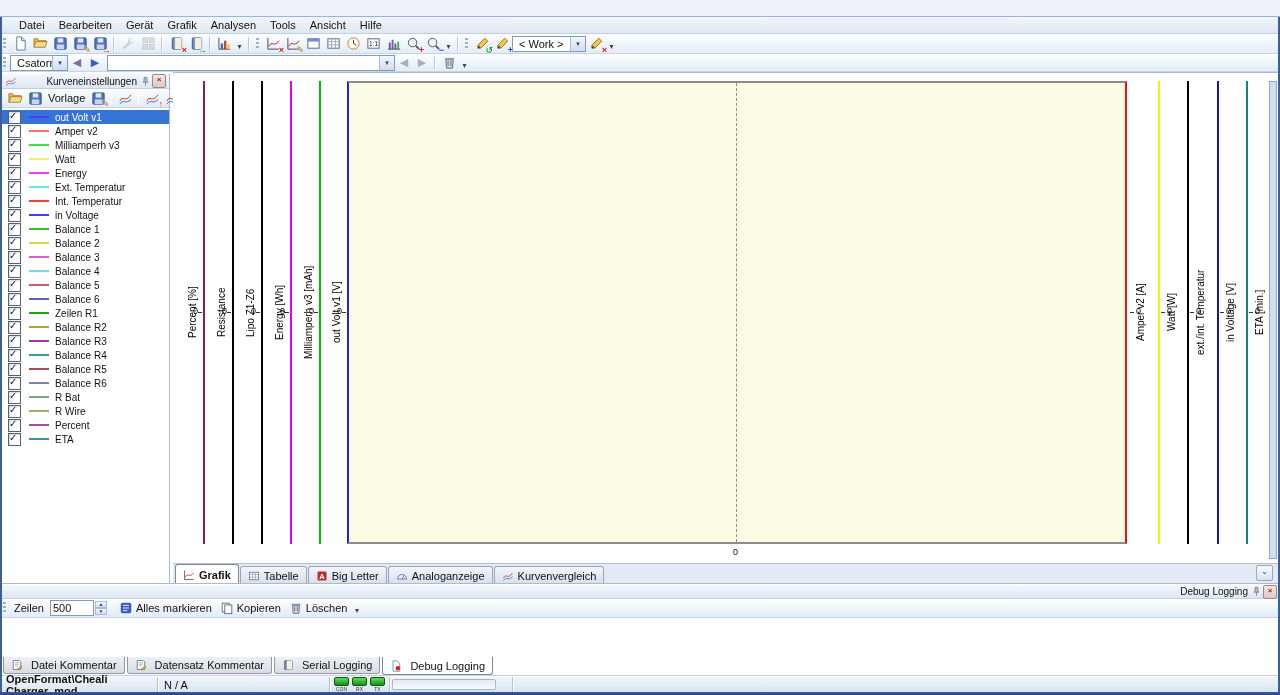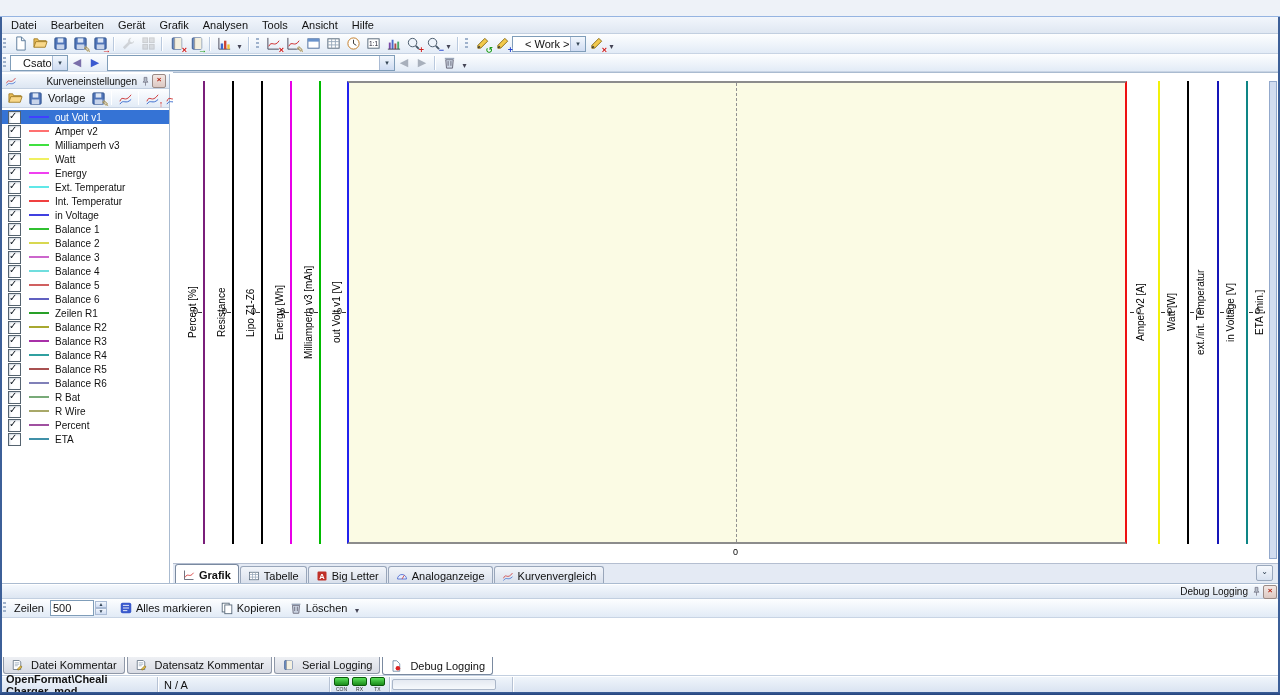--- a/index.html
+++ b/index.html
@@ -12,38 +12,38 @@
   
   .titlebar{position:absolute;left:0;top:16px;width:1280px;height:17px;background:linear-gradient(180deg,#9ab8e4 0%,#5b82be 45%,#3c5f98 100%);display:flex;align-items:center;padding:0 4px;box-sizing:border-box;}
   .appicon{width:12px;height:12px;background:#1a2a55;border:1px solid #0a1a3a;margin-right:5px;display:inline-block;position:relative;}
   .appicon::before{content:"";position:absolute;left:2px;top:2px;width:8px;height:2px;background:#d04040;}
   .appicon::after{content:"";position:absolute;left:2px;top:6px;width:8px;height:2px;background:#e8e8f0;}
   .title{color:#fff;font-weight:bold;font-size:11px;text-shadow:1px 1px 1px #24437c;flex:1;}
   .winbtns{display:flex;gap:2px;}
   .wbtn{width:19px;height:13px;border-radius:2px;border:1px solid #2a4a80;background:linear-gradient(#a8c2e8,#5b82be);color:#fff;font-size:9px;line-height:11px;text-align:center;font-weight:bold;}
   .wbtn.close{background:linear-gradient(#e8836e,#bc3a22);border-color:#7a1f10;}
   
-  .menubar{position:absolute;left:0;top:17px;width:1280px;height:17px;background:linear-gradient(#f2f6fc,#dfe7f2);border-bottom:1px solid #c2cfe0;display:flex;align-items:center;padding-left:4px;box-sizing:border-box;}
+  .menubar{position:absolute;left:0;top:17px;width:1280px;height:17px;background:linear-gradient(#f2f6fc,#dfe7f2);border-bottom:1px solid #c2cfe0;display:flex;align-items:center;padding-left:12px;box-sizing:border-box;}
   .mitem{padding:1px 7px;color:#111;}
   
   .tbrow{position:absolute;left:0;width:1280px;background:linear-gradient(#fdfeff,#e2ebf6);border-bottom:1px solid #c8d4e4;display:flex;align-items:center;box-sizing:border-box;}
   .tb1{top:34px;height:20px;}
   .tb2{top:54px;height:18px;}
   .grip{width:3px;height:12px;margin:0 4px 0 3px;background-image:repeating-linear-gradient(180deg,#9fb2cc 0 2px,transparent 2px 4px);}
   .sep{width:1px;height:14px;background:#b9c9de;border-right:1px solid #fff;margin:0 3px;}
   .tbgroup{display:flex;align-items:center;}
   .tbtn{width:20px;height:18px;display:flex;align-items:center;justify-content:center;position:relative;border-radius:2px;}
   .tbtn .icn{width:15px;height:15px;}
   .tbtn .ovl{position:absolute;right:-1px;bottom:-2px;font-size:9px;font-weight:bold;line-height:9px;text-shadow:0 0 2px #fff,0 0 2px #fff;}
   .ovl:empty{display:none;}
   .tbtn.disabled{opacity:.40;filter:grayscale(.9);}
   .caret{width:11px;height:16px;font-size:8px;color:#445;display:flex;align-items:flex-end;justify-content:center;padding-bottom:1px;box-sizing:border-box;}
   .navarrow{width:18px;height:16px;font-size:11px;display:flex;align-items:center;justify-content:center;}
   .combo{height:16px;background:#fff;border:1px solid #7f9db9;display:flex;align-items:center;box-sizing:border-box;}
-  .combo .cval{flex:1;padding:0 12px;white-space:nowrap;overflow:hidden;}
+  .combo .cval{flex:1;padding:0 6px;white-space:nowrap;overflow:hidden;}
   .combo .cbtn{width:14px;height:14px;background:linear-gradient(#f2f7fd,#cfdcf2);border-left:1px solid #aabbd4;font-size:7px;color:#345;display:flex;align-items:center;justify-content:center;}
   
   .main{position:absolute;left:0;top:72px;width:1280px;height:511px;background:#fff;}
   
   .sidebar{position:absolute;left:2px;top:2px;width:168px;height:509px;background:#fff;border-right:1px solid #aabbd0;box-sizing:border-box;}
   .panelhdr{height:15px;background:linear-gradient(#f4f8fd,#dde6f2);border-bottom:1px solid #c2cfe0;display:flex;align-items:center;padding:0 3px;box-sizing:border-box;}
   .panelhdr .phtitle{flex:1;font-size:10px;text-align:right;}
   .phicon{width:13px;height:13px;display:flex;align-items:center;justify-content:center;margin-left:2px;}
   .phclose{width:12px;height:12px;background:linear-gradient(#f4e8e4,#dcc8c2);border:1px solid #9a8a86;color:#b02010;font-size:8px;font-weight:bold;line-height:10px;text-align:center;border-radius:2px;}
   .sbtools{height:19px;background:linear-gradient(#fdfeff,#e2ebf6);border-bottom:1px solid #c8d4e4;display:flex;align-items:center;padding-left:3px;box-sizing:border-box;}

